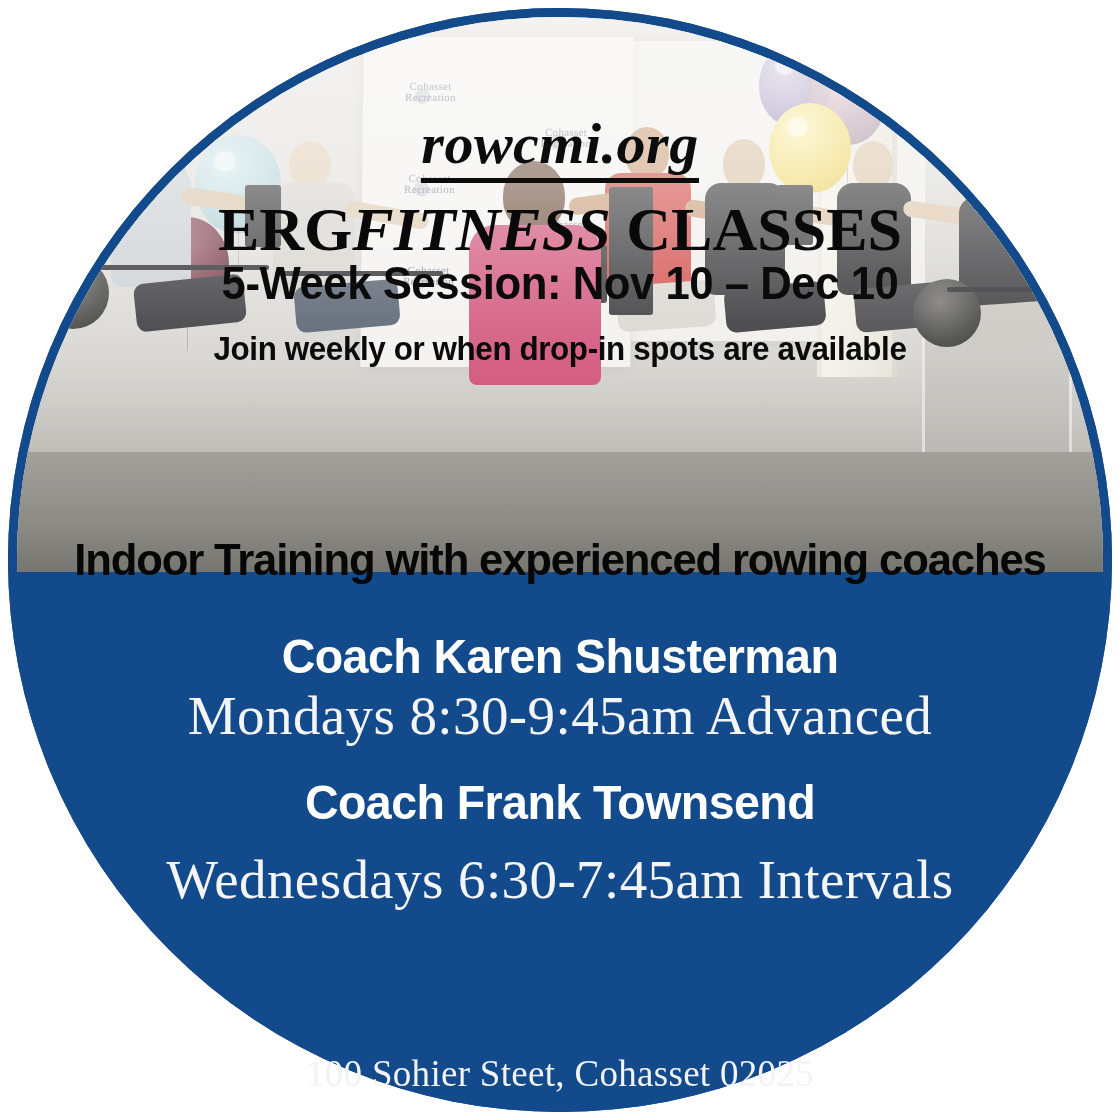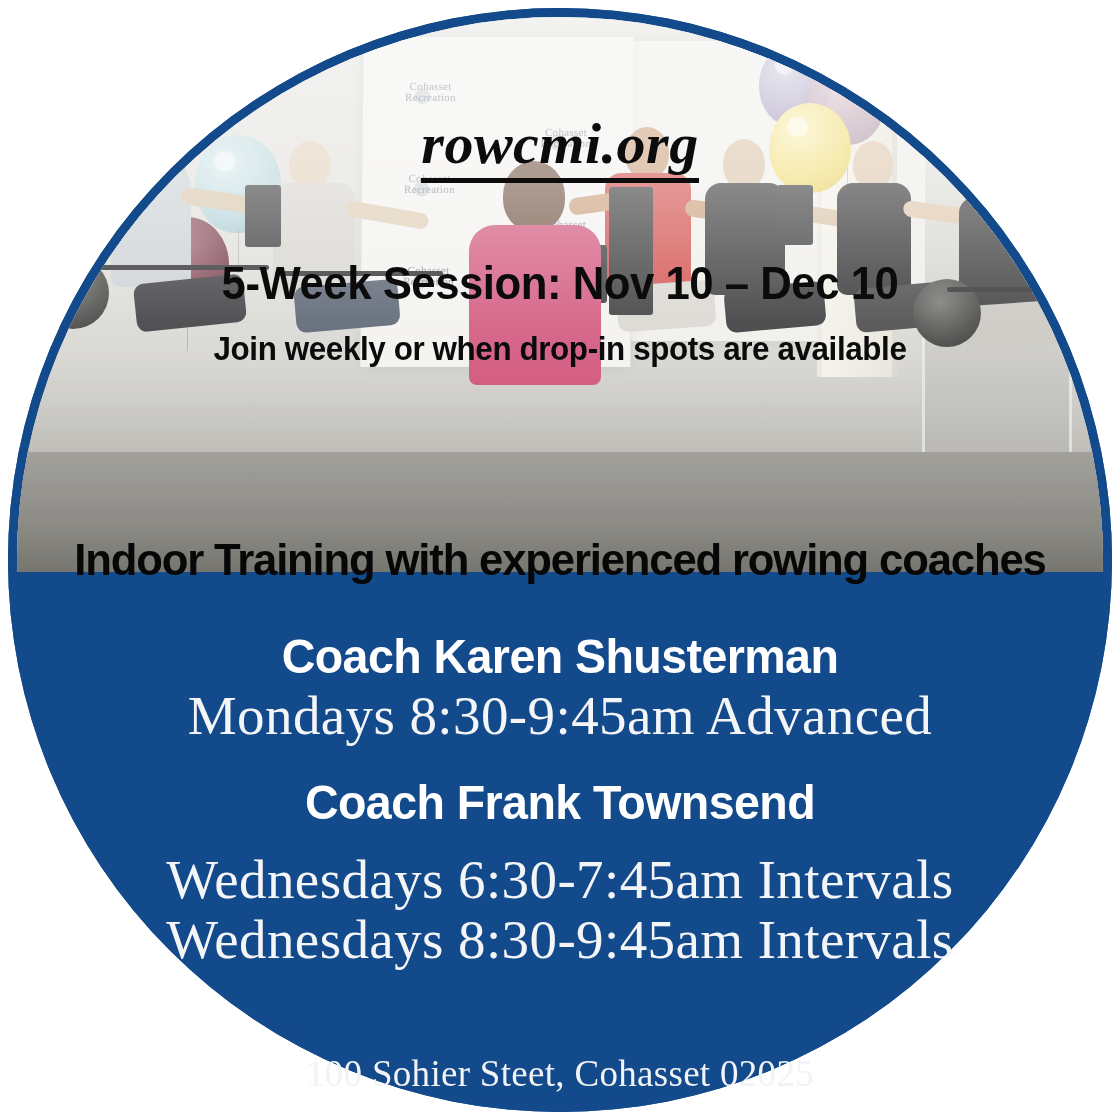--- a/index.html
+++ b/index.html
@@ -295,28 +295,30 @@
 
     </div>
   </div>
 
   <div id="textlayer">
 
     <div class="txt url">
       <span>rowcmi.org</span>
     </div>
 
+    <div class="txt headline">
+      <span>ERG</span><span class="ital">FITNESS</span><span> CLASSES</span>
+    </div>
 
     <div class="txt session">5-Week Session: Nov 10 – Dec 10</div>
     <div class="txt subline">Join weekly or when drop-in spots are available</div>
     <div class="txt banner">Indoor Training with experienced rowing coaches</div>
 
     <div class="txt coach coach1">Coach Karen Shusterman</div>
     <div class="txt sched sched1">Mondays 8:30-9:45am Advanced</div>
 
     <div class="txt coach coach2">Coach  Frank Townsend</div>
     <div class="txt sched sched2">Wednesdays 6:30-7:45am Intervals</div>
-    <div class="txt sched sched3">Wednesdays 8:30-9:45am Intervals</div>
 
     <div class="txt venue venue2">100 Sohier Steet, Cohasset 02025</div>
 
   </div>
 </div>
 
 </body></html>

